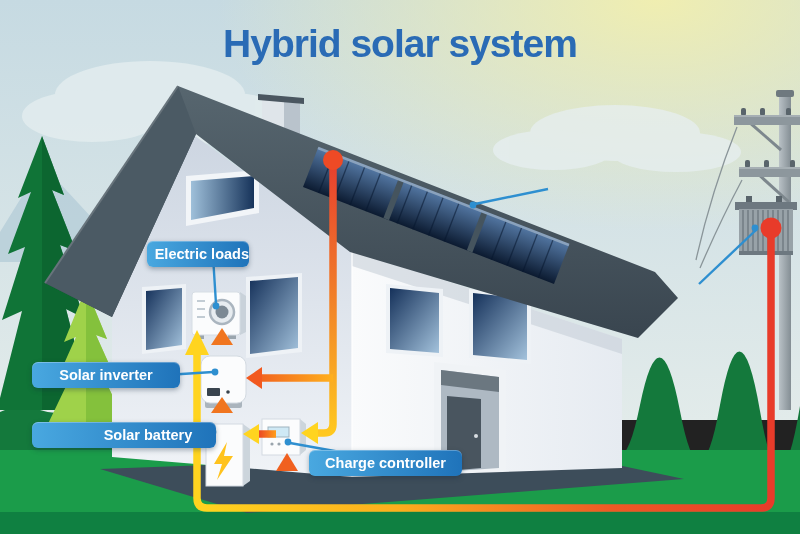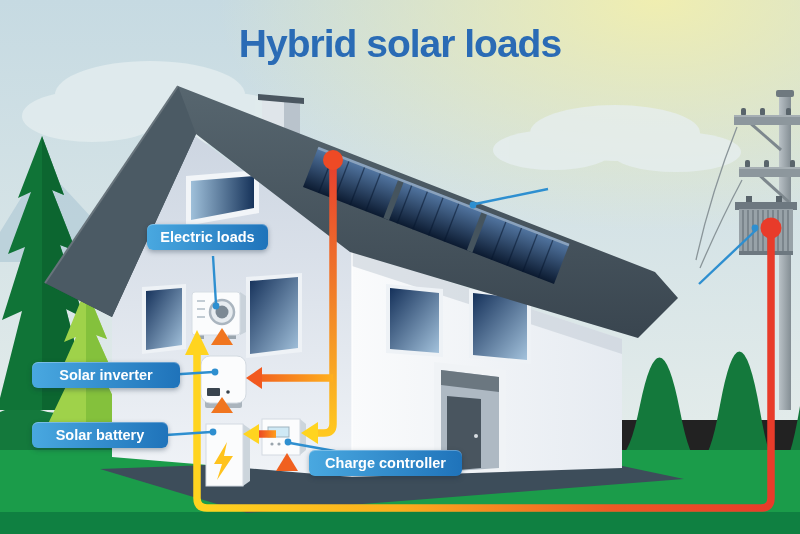--- a/index.html
+++ b/index.html
@@ -279,20 +279,20 @@
   <g fill="#2e8fd0">
     <circle cx="216" cy="306" r="3.4"></circle>
         <circle cx="473" cy="205" r="3.4"></circle>
     <circle cx="215" cy="372" r="3.4"></circle>
         <circle cx="213" cy="432" r="3.4"></circle>
     <circle cx="288" cy="442" r="3.4"></circle>
         <circle cx="755" cy="228" r="3.4"></circle>
   </g>
 </svg>
 
-<div class="title">Hybrid solar loads</div>
-
-<div class="chip" style="left:147px;top:224px;width:121px;">Electric loads</div>
+<div class="title">Hybrid solar system</div>
+
+<div class="chip" style="left:147px;top:241px;width:102px;text-align:right;">Electric loads</div>
 <div class="chip" style="left:32px;top:362px;width:148px;">Solar inverter</div>
-<div class="chip" style="left:32px;top:422px;width:136px;">Solar battery</div>
+<div class="chip" style="left:32px;top:422px;width:136px;padding-left:48px;">Solar battery</div>
 <div class="chip" style="left:309px;top:450px;width:153px;">Charge controller</div>
 
 </div>
 
 </body></html>

